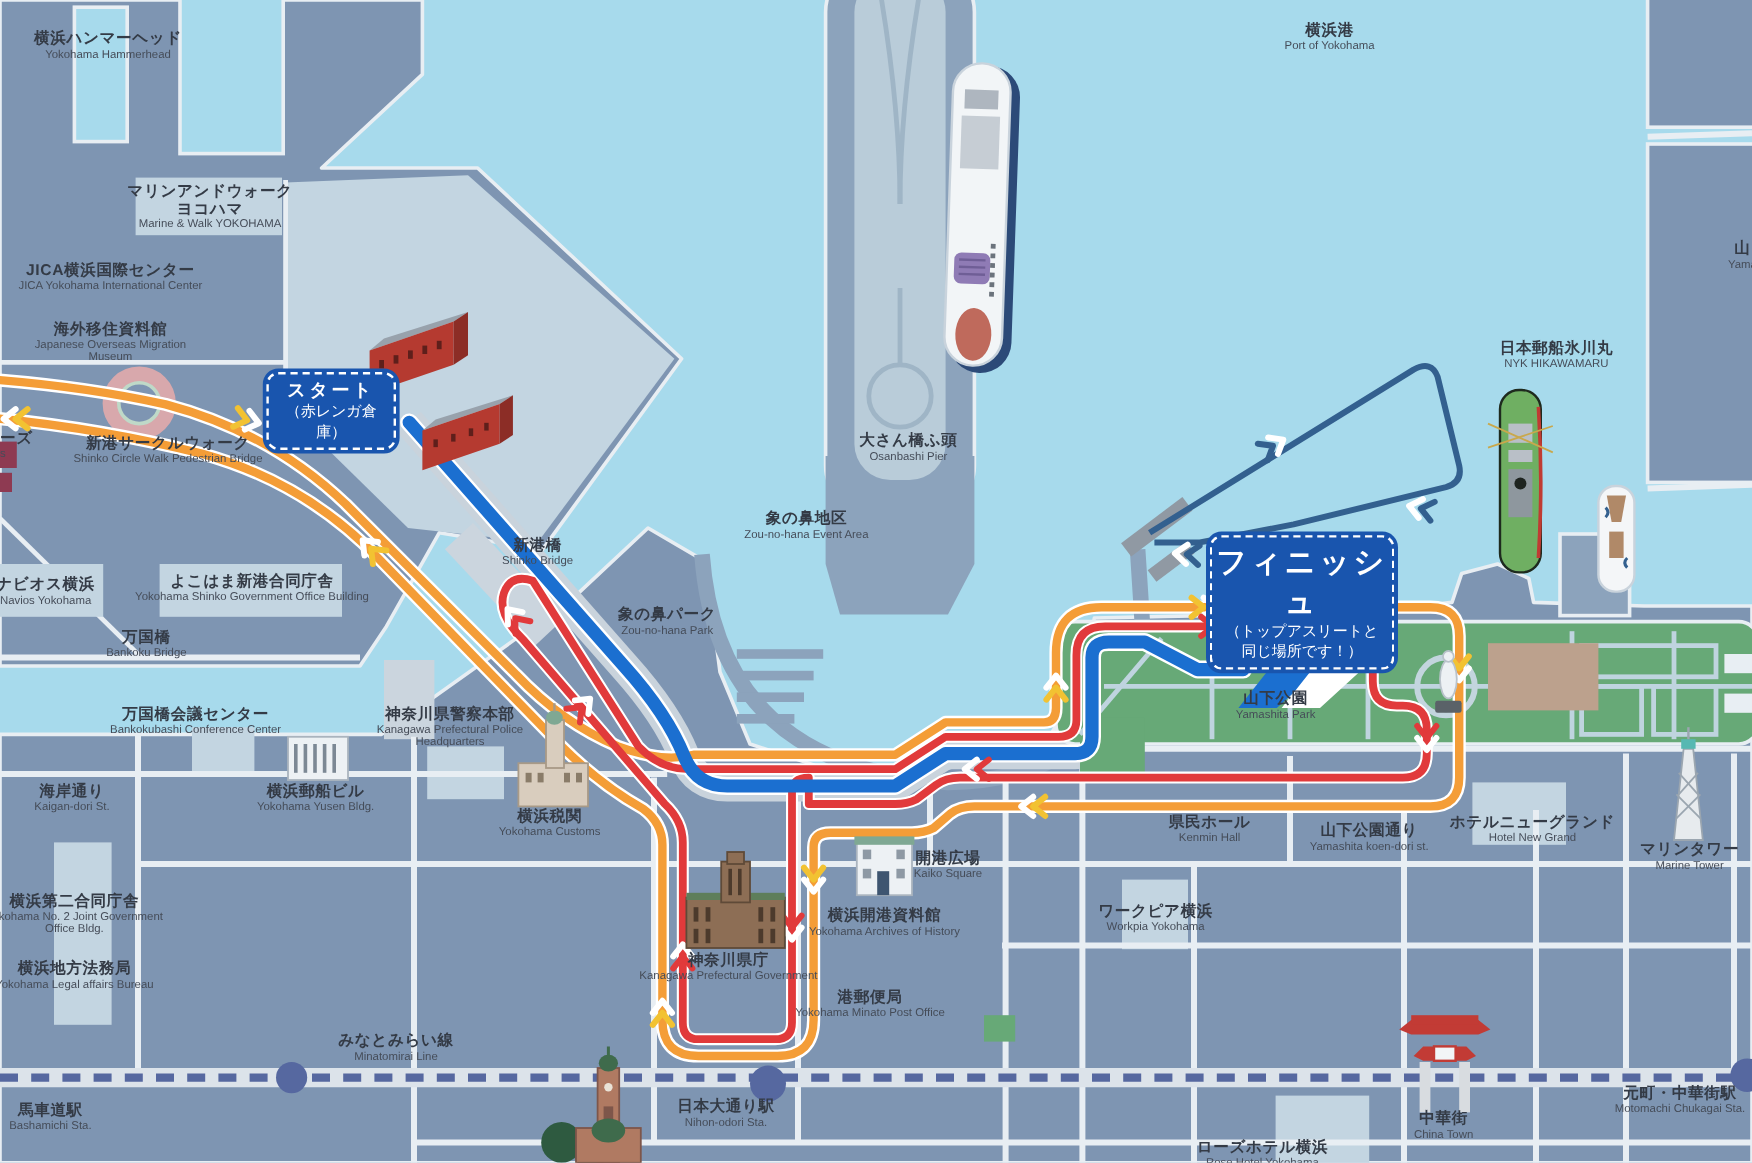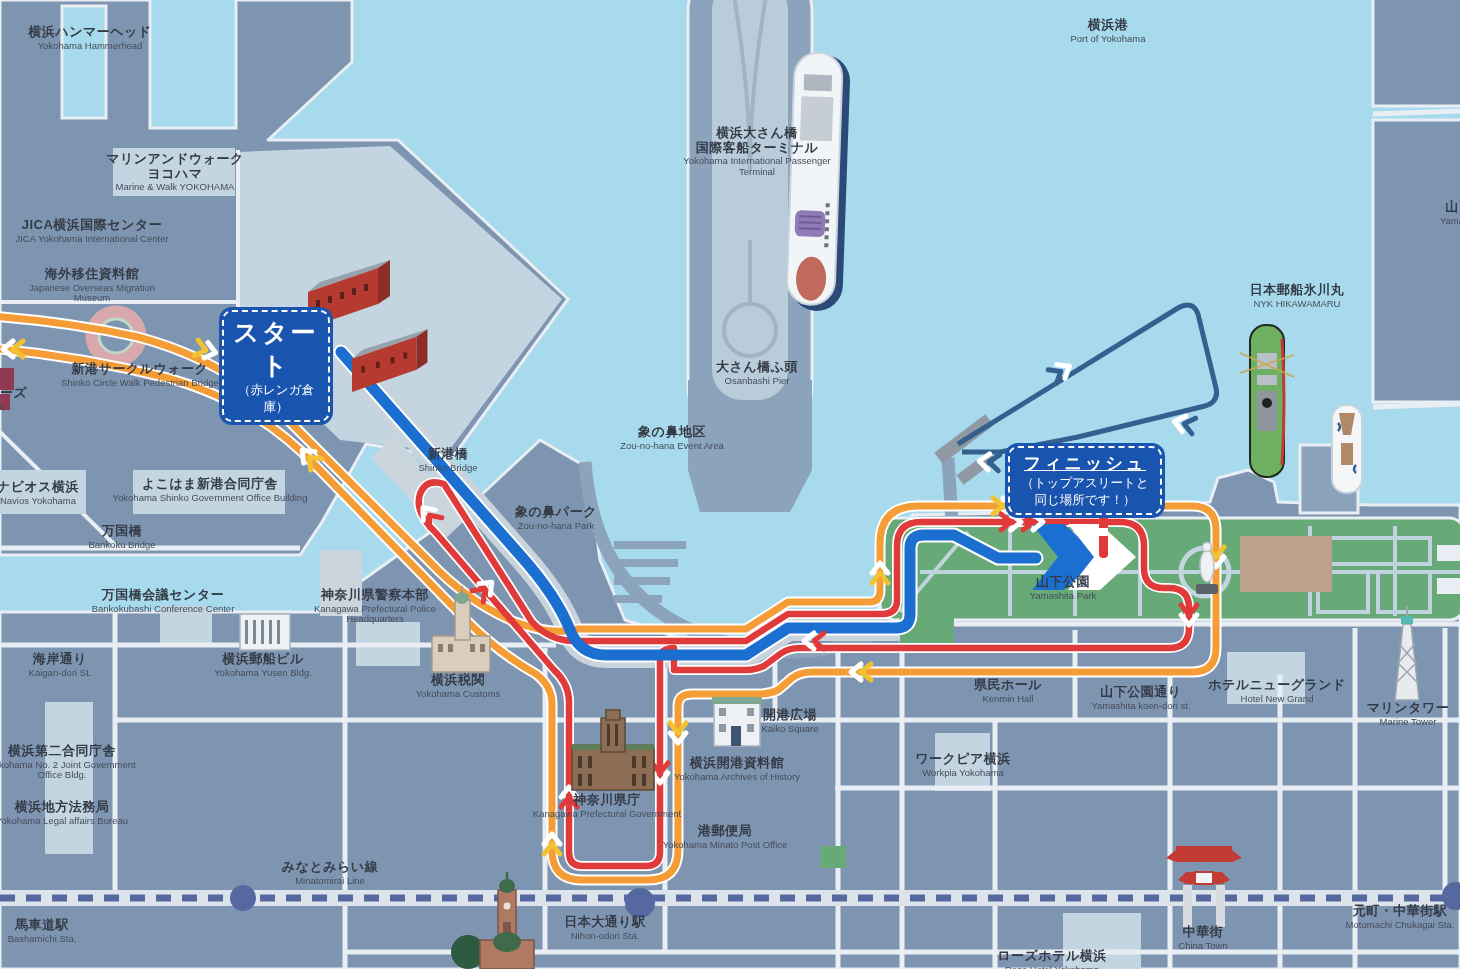--- a/index.html
+++ b/index.html
@@ -8,23 +8,23 @@
   #map{position:absolute;left:0;top:0;width:1460px;height:969px;}
   #label-layer{position:absolute;left:0;top:0;width:1460px;height:969px;pointer-events:none;}
   .map-label{position:absolute;text-align:center;color:#343B46;line-height:1.12;}
   .map-label .ja{font-size:13px;font-weight:600;letter-spacing:.5px;}
   .map-label .en{font-size:9.5px;font-weight:400;color:#454C58;margin-top:1px;line-height:1.15;}
   .badge{position:absolute;background:#1955AE;border:2px dashed #ffffff;border-radius:10px;
          box-shadow:0 0 0 3px #1955AE;color:#fff;text-align:center;padding:4px 2px;}
   .badge .t{font-weight:700;letter-spacing:3px;}
   .badge .s{font-size:12.5px;letter-spacing:0;}
   #start-badge{left:222px;top:310px;width:100px;}
-  #start-badge .t{font-size:25px;}
+  #start-badge .t{font-size:15px;}
   #finish-badge{left:1008px;top:446px;width:146px;}
-  #finish-badge .t{font-size:17px;text-decoration:underline;}
+  #finish-badge .t{font-size:25px;}
 </style>
 </head>
 <body>
 
 <svg id="map" viewBox="0 0 1460 969" xmlns="http://www.w3.org/2000/svg">
 
   <rect x="0" y="0" width="1460" height="969" fill="#A7DAEC"></rect>
 
   <g>
     <polygon points="0,0 352,0 352,62 268,140 398,140 568,299 452,458 366,444 322,522 300,555 0,555" fill="#7E95B2" stroke="#E8EEF3" stroke-width="3" stroke-linejoin="round"></polygon>
@@ -408,25 +408,20 @@
       <div class="en">JICA Yokohama International Center</div>
     </div>
     <div class="map-label" style="left: 22px; top: 255px; width: 140px; margin-top: 12px;">
       <div class="ja">海外移住資料館</div>
       <div class="en">Japanese Overseas Migration Museum</div>
     </div>
     <div class="map-label" style="left: 1013px; top: 18px; width: 190px;">
       <div class="ja">横浜港</div>
       <div class="en">Port of Yokohama</div>
     </div>
-    <div class="map-label" style="left: 672px; top: 126px; width: 170px;">
-      <div class="ja">横浜大さん橋</div>
-      <div class="ja">国際客船ターミナル</div>
-      <div class="en">Yokohama International Passenger Terminal</div>
-    </div>
     <div class="map-label" style="left: 662px; top: 360px; width: 190px;">
       <div class="ja">大さん橋ふ頭</div>
       <div class="en">Osanbashi Pier</div>
     </div>
     <div class="map-label" style="left: 1202px; top: 283px; width: 190px;">
       <div class="ja">日本郵船氷川丸</div>
       <div class="en">NYK HIKAWAMARU</div>
     </div>
     <div class="map-label" style="left: 10px; top: 362px; width: 260px;">
       <div class="ja">新港サークルウォーク</div>
@@ -541,21 +536,21 @@
       <div class="en">Rose Hotel Yokohama</div>
     </div>
     <div class="map-label" style="left: 1108px; top: 925px; width: 190px;">
       <div class="ja">中華街</div>
       <div class="en">China Town</div>
     </div>
     <div class="map-label" style="left: 1340px; top: 904px; width: 120px;">
       <div class="ja">元町・中華街駅</div>
       <div class="en">Motomachi Chukagai Sta.</div>
     </div>
-    <div class="map-label" style="left: 0px; top: 358px; width: 60px; text-align: left; margin-top: 28px;">
+    <div class="map-label" style="left: 0px; top: 358px; width: 60px; text-align: left;">
       <div class="ja">ーズ</div>
       <div class="en">s</div>
     </div>
     <div class="map-label" style="left: 1422px; top: 200px; width: 60px;">
       <div class="ja">山</div>
       <div class="en">Yama</div>
     </div>
   </div>
 
 </body></html>

